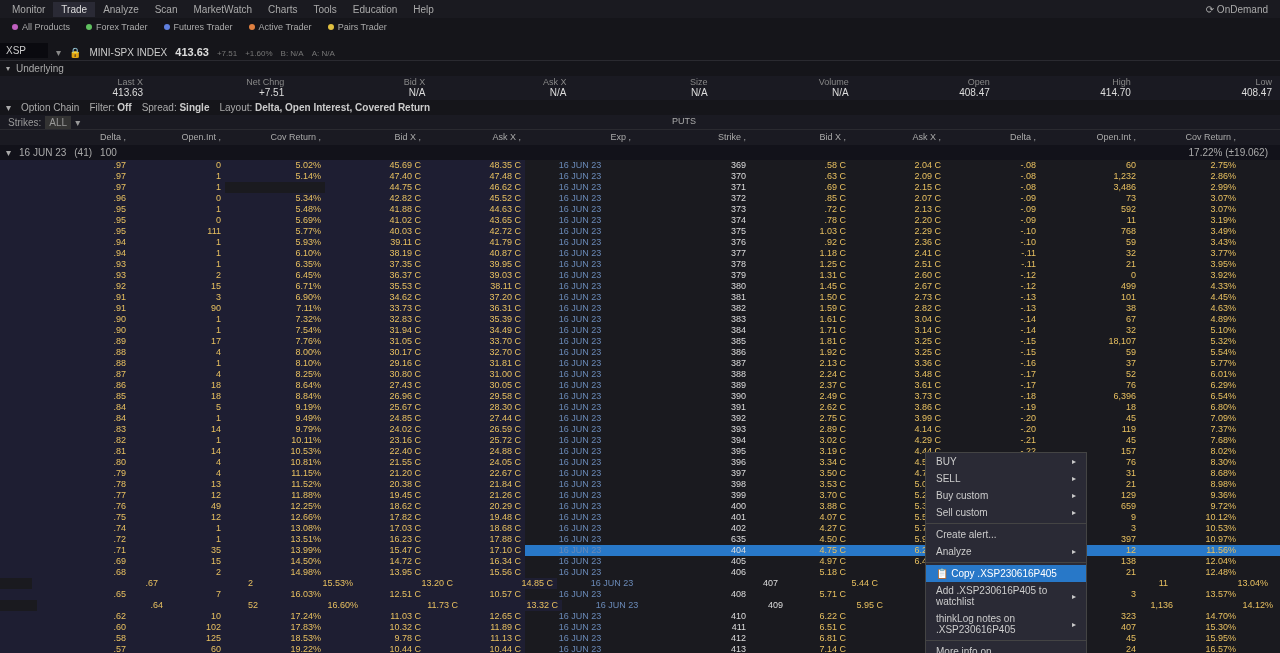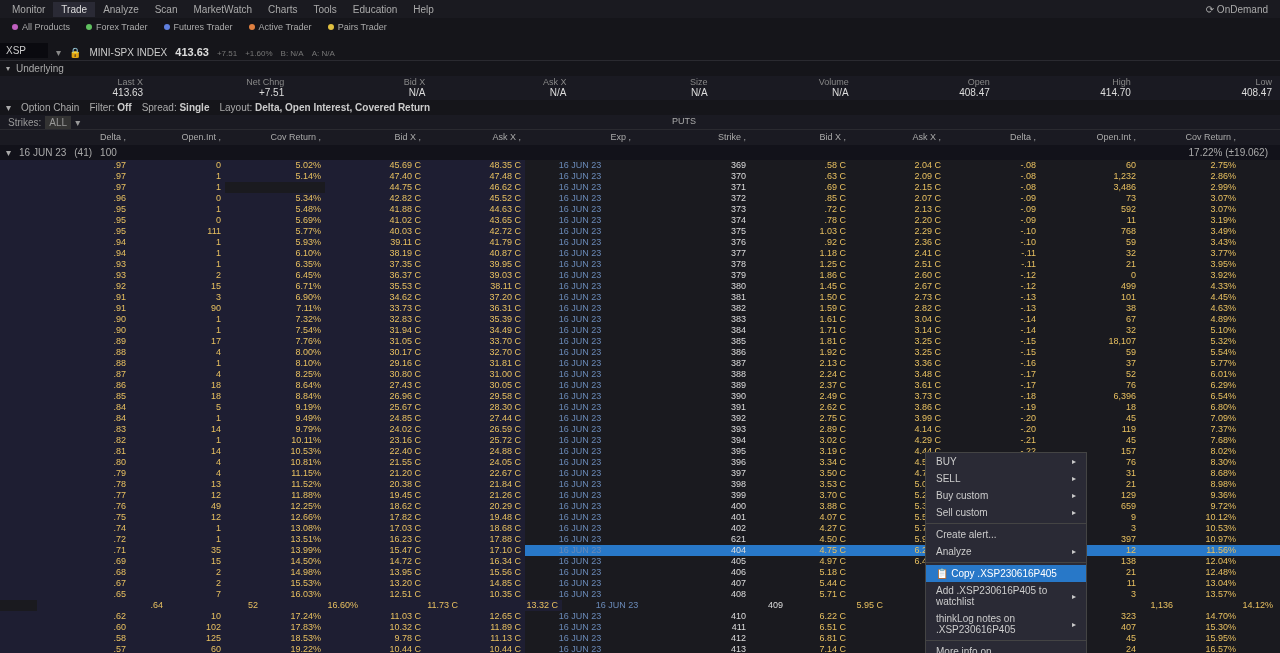--- a/index.html
+++ b/index.html
@@ -315,21 +315,21 @@
       <div class="cell c-cr" style="width: 100px;">3.95%</div>
     </div>
     <div class="row">
       <div class="cell c-del itm" style="width: 130px;">.93</div>
       <div class="cell c-oi itm" style="width: 95px;">2</div>
       <div class="cell c-cr itm" style="width: 100px;">6.45%</div>
       <div class="cell c-bid itm" style="width: 100px;">36.37 C</div>
       <div class="cell c-ask itm" style="width: 100px;">39.03 C</div>
       <div class="cell c-exp" style="width: 110px;">16 JUN 23</div>
       <div class="cell c-str" style="width: 115px;">379</div>
-      <div class="cell p-bid" style="width: 100px;">1.86 C</div>
+      <div class="cell p-bid" style="width: 100px;">1.31 C</div>
       <div class="cell p-ask" style="width: 95px;">2.60 C</div>
       <div class="cell p-del" style="width: 95px;">-.12</div>
       <div class="cell c-oi" style="width: 100px;">0</div>
       <div class="cell c-cr" style="width: 100px;">3.92%</div>
     </div>
     <div class="row">
       <div class="cell c-del itm" style="width: 130px;">.92</div>
       <div class="cell c-oi itm" style="width: 95px;">15</div>
       <div class="cell c-cr itm" style="width: 100px;">6.71%</div>
       <div class="cell c-bid itm" style="width: 100px;">35.53 C</div>
@@ -650,21 +650,21 @@
       <div class="cell c-oi" style="width: 100px;">3</div>
       <div class="cell c-cr" style="width: 100px;">10.53%</div>
     </div>
     <div class="row">
       <div class="cell c-del itm" style="width: 130px;">.72</div>
       <div class="cell c-oi itm" style="width: 95px;">1</div>
       <div class="cell c-cr itm" style="width: 100px;">13.51%</div>
       <div class="cell c-bid itm" style="width: 100px;">16.23 C</div>
       <div class="cell c-ask itm" style="width: 100px;">17.88 C</div>
       <div class="cell c-exp" style="width: 110px;">16 JUN 23</div>
-      <div class="cell c-str" style="width: 115px;">621</div>
+      <div class="cell c-str" style="width: 115px;">635</div>
       <div class="cell p-bid" style="width: 100px;">4.50 C</div>
       <div class="cell p-ask" style="width: 95px;">5.97 C</div>
       <div class="cell p-del" style="width: 95px;">-.30</div>
       <div class="cell c-oi" style="width: 100px;">397</div>
       <div class="cell c-cr" style="width: 100px;">10.97%</div>
     </div>
     <div class="row sel">
       <div class="cell c-del itm" style="width: 130px;">.71</div>
       <div class="cell c-oi itm" style="width: 95px;">35</div>
       <div class="cell c-cr itm" style="width: 100px;">13.99%</div>
@@ -700,39 +700,39 @@
       <div class="cell c-ask itm" style="width: 100px;">15.56 C</div>
       <div class="cell c-exp" style="width: 110px;">16 JUN 23</div>
       <div class="cell c-str" style="width: 115px;">406</div>
       <div class="cell p-bid" style="width: 100px;">5.18 C</div>
       <div class="cell p-ask" style="width: 95px;"></div>
       <div class="cell p-del" style="width: 95px;"></div>
       <div class="cell c-oi" style="width: 100px;">21</div>
       <div class="cell c-cr" style="width: 100px;">12.48%</div>
     </div>
     <div class="row">
-      <div class="cell c-del itm" style="width: 130px;">.67</div>
+      <div class="cell c-del itm" style="width: 130px; margin-left: 32px;">.67</div>
       <div class="cell c-oi itm" style="width: 95px;">2</div>
       <div class="cell c-cr itm" style="width: 100px;">15.53%</div>
       <div class="cell c-bid itm" style="width: 100px;">13.20 C</div>
       <div class="cell c-ask itm" style="width: 100px;">14.85 C</div>
       <div class="cell c-exp" style="width: 110px;">16 JUN 23</div>
       <div class="cell c-str" style="width: 115px;">407</div>
       <div class="cell p-bid" style="width: 100px;">5.44 C</div>
       <div class="cell p-ask" style="width: 95px;"></div>
       <div class="cell p-del" style="width: 95px;"></div>
       <div class="cell c-oi" style="width: 100px;">11</div>
       <div class="cell c-cr" style="width: 100px;">13.04%</div>
     </div>
     <div class="row">
       <div class="cell c-del itm" style="width: 130px;">.65</div>
       <div class="cell c-oi itm" style="width: 95px;">7</div>
       <div class="cell c-cr itm" style="width: 100px;">16.03%</div>
       <div class="cell c-bid itm" style="width: 100px;">12.51 C</div>
-      <div class="cell c-ask itm" style="width: 100px;">10.35 C</div>
+      <div class="cell c-ask itm" style="width: 100px;">10.57 C</div>
       <div class="cell c-exp" style="width: 110px;">16 JUN 23</div>
       <div class="cell c-str" style="width: 115px;">408</div>
       <div class="cell p-bid" style="width: 100px;">5.71 C</div>
       <div class="cell p-ask" style="width: 95px;"></div>
       <div class="cell p-del" style="width: 95px;"></div>
       <div class="cell c-oi" style="width: 100px;">3</div>
       <div class="cell c-cr" style="width: 100px;">13.57%</div>
     </div>
     <div class="row">
       <div class="cell c-del itm" style="width: 130px; margin-left: 37px;">.64</div>

